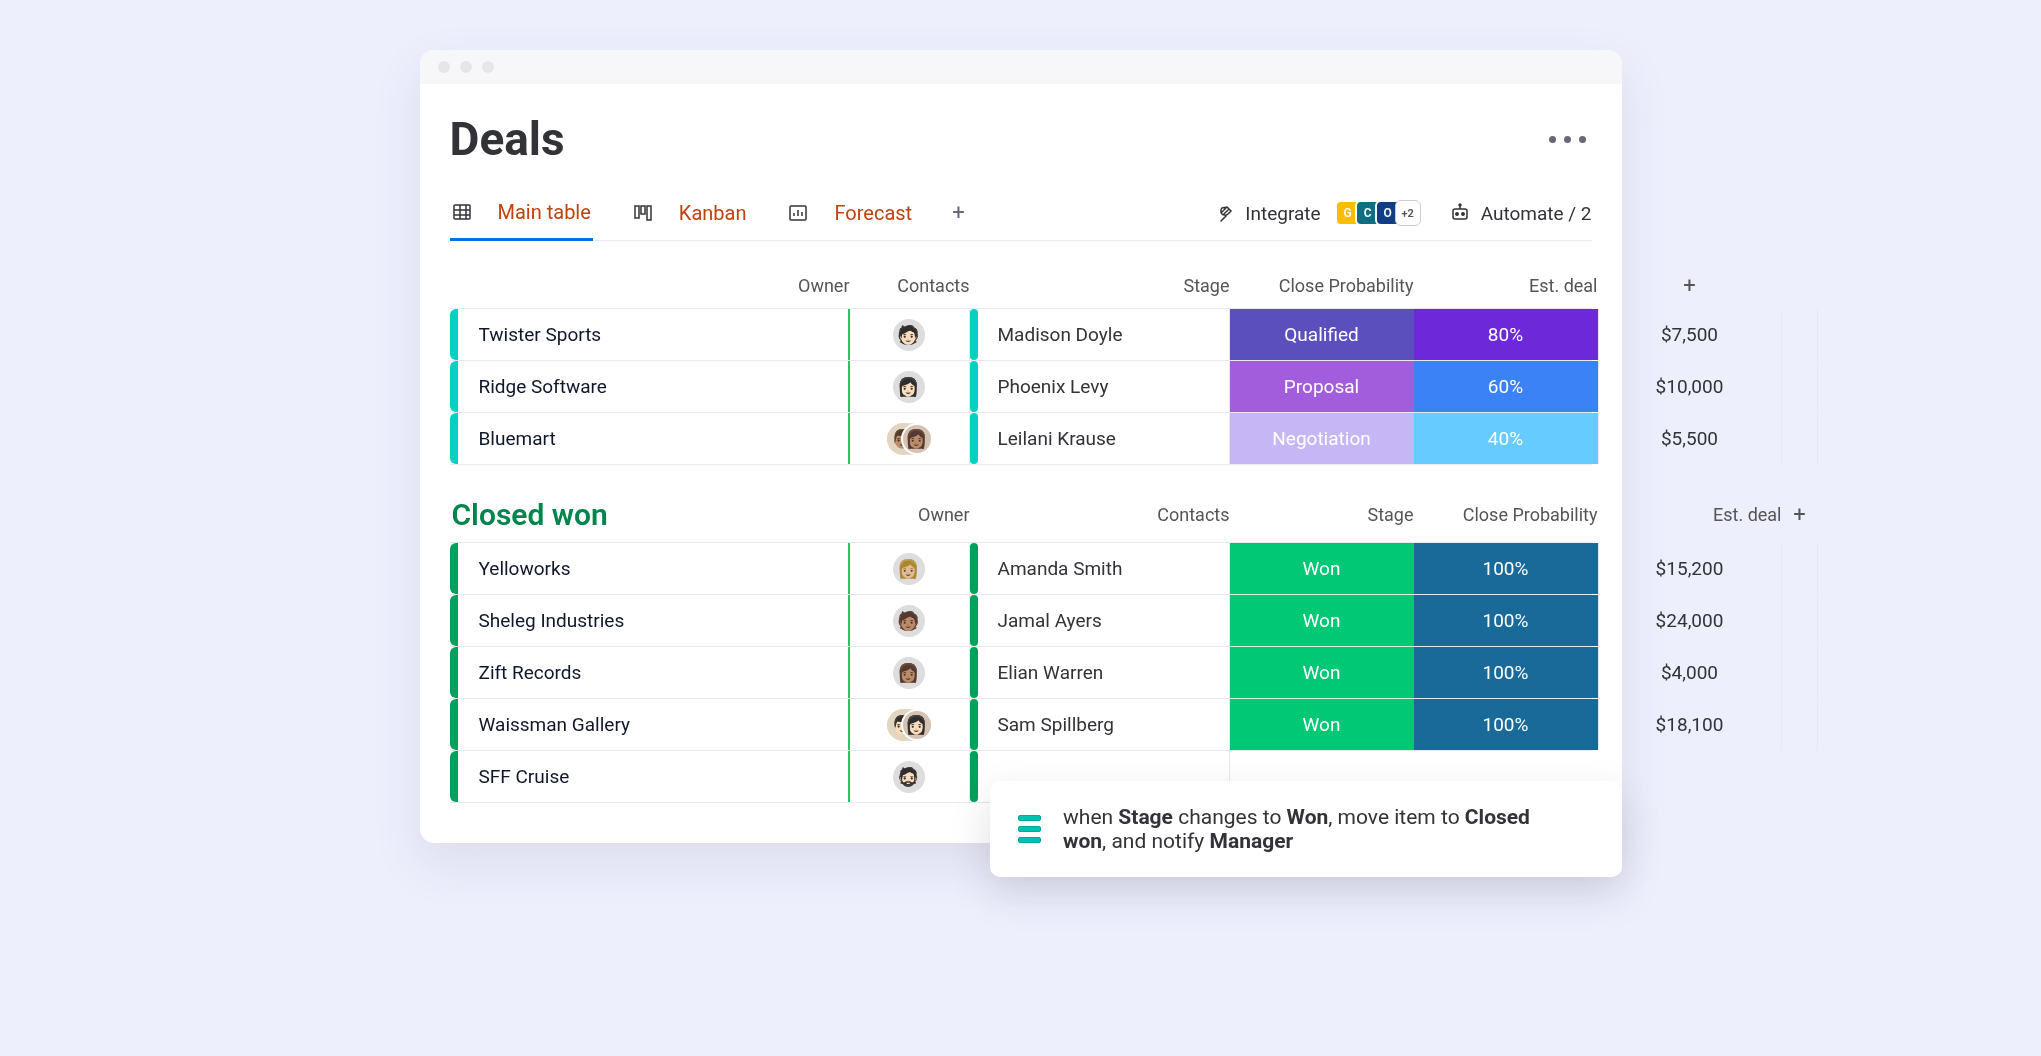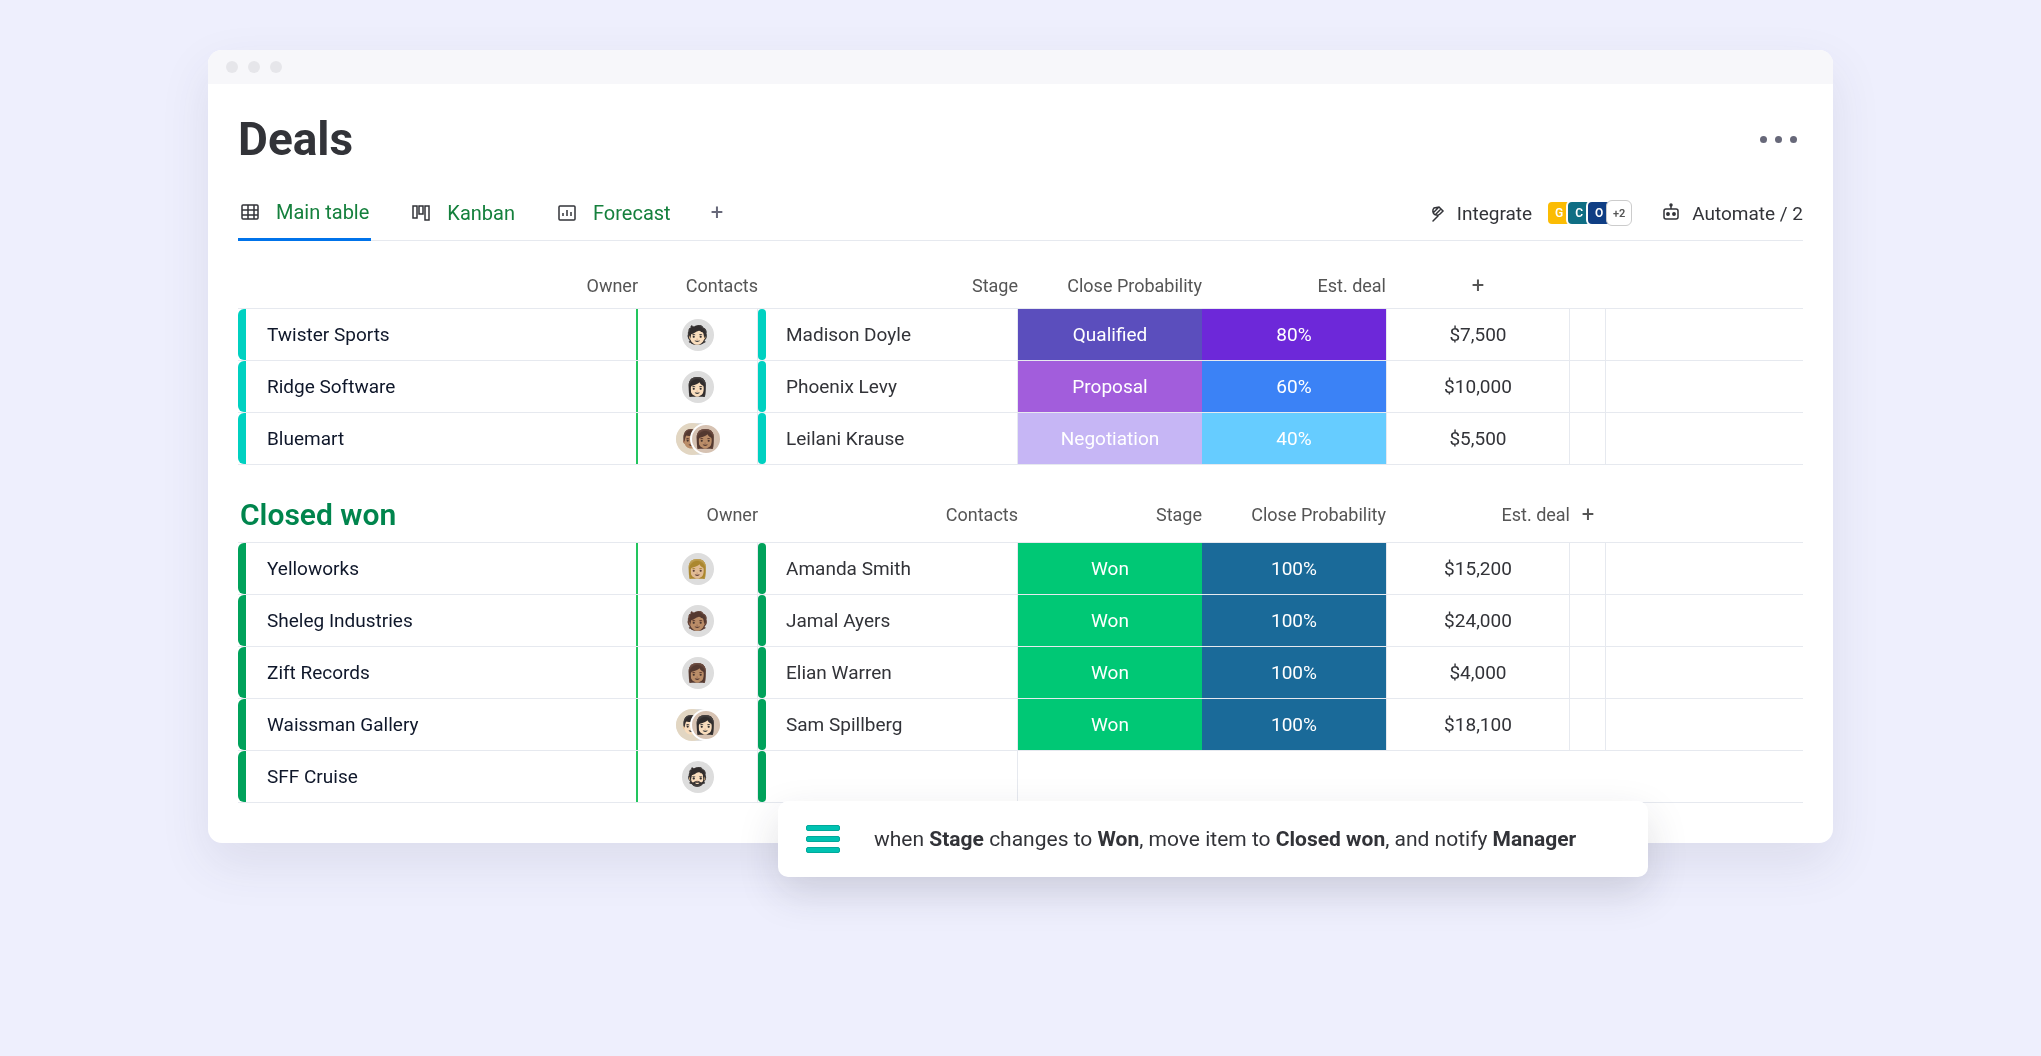--- a/index.html
+++ b/index.html
@@ -6,21 +6,21 @@
   body {
     background: #eeeffd;
     font-family: -apple-system, BlinkMacSystemFont, "Segoe UI", Roboto, Helvetica, Arial, sans-serif;
     color: #333;
     padding: 50px 40px 60px;
     width: 2041px;
     height: 1056px;
     overflow: hidden;
   }
   .window {
-    width: 1625px;
+    width: 1202px;
     margin: 0 auto;
     background: #fff;
     border-radius: 14px;
     box-shadow: 0 20px 50px rgba(60,60,90,0.10);
     overflow: visible;
     position: relative;
   }
   .titlebar {
     height: 34px;
     background: #f7f7fa;
@@ -35,21 +35,21 @@
   .content { padding: 28px 30px 40px; }
   h1.page-title { font-size: 46px; font-weight: 700; color: #323338; }
   .header-row { display: flex; align-items: center; justify-content: space-between; }
   .more-dots { display: flex; gap: 8px; padding-right: 6px;}
   .more-dots span { width: 7px; height: 7px; background: #676879; border-radius: 50%; display:block;}
   .views-row {
     display: flex; align-items: center; justify-content: space-between;
     border-bottom: 1px solid #e6e9ef; margin-top: 28px;
   }
   .views-left { display: flex; align-items: center; gap: 38px; }
-  .view-tab { display: flex; align-items: center; gap: 16px; padding: 6px 2px 14px; font-size: 20px; color: #15803d; cursor:pointer;}
+  .view-tab { display: flex; align-items: center; gap: 26px; padding: 6px 2px 14px; font-size: 20px; color: #c2410c; cursor:pointer;}
   .view-tab.active { border-bottom: 3px solid #0073ea; margin-bottom:-1px;}
   .view-icon { width: 20px; height: 20px; display:flex; align-items:center; justify-content:center;}
   .plus-view { color:#676879; font-size: 22px; cursor:pointer; padding-bottom:10px;}
   .views-right { display: flex; align-items: center; gap: 28px; padding-bottom: 8px; font-size: 19px; color:#323338;text-align:center;}
   .right-item { display:flex; align-items:center; gap:10px; cursor:pointer;}
   .int-icons { display:flex; align-items:center;}
   .int-chip { width:26px; height:26px; border-radius:6px; margin-left:-6px; border:2px solid #fff; display:flex; align-items:center; justify-content:center; font-size:12px; font-weight:600; color:#fff;}
   .int-chip.count { background:#fff; color:#555; border:1px solid #ccc; font-size:11px;}
   .group { margin-top: 32px; }
   .group-header-row { display:grid; grid-template-columns: 400px 120px 260px 184px 184px 184px 36px; align-items:center;}
@@ -93,21 +93,21 @@
   .automation-toast {
     position:absolute;
     left: 570px;
     bottom: -34px;
     background:#fff;
     border-radius:10px;
     box-shadow: 0 16px 40px rgba(40,40,60,0.15);
     padding: 24px 72px 24px 28px;
     display:flex;
     align-items:center;
-    gap: 34px;
+    gap: 22px;
     font-size: 21px;
     color:#323338;
   }
   .automation-icon {
     width:34px; height:28px;
     display:flex; flex-direction:column; justify-content:space-between;
   }
   .automation-icon .bar { height:6px; background:#00c2b2; border:1px solid #00a99a; border-radius:2px;}
   svg { display:block; }
 </style>

